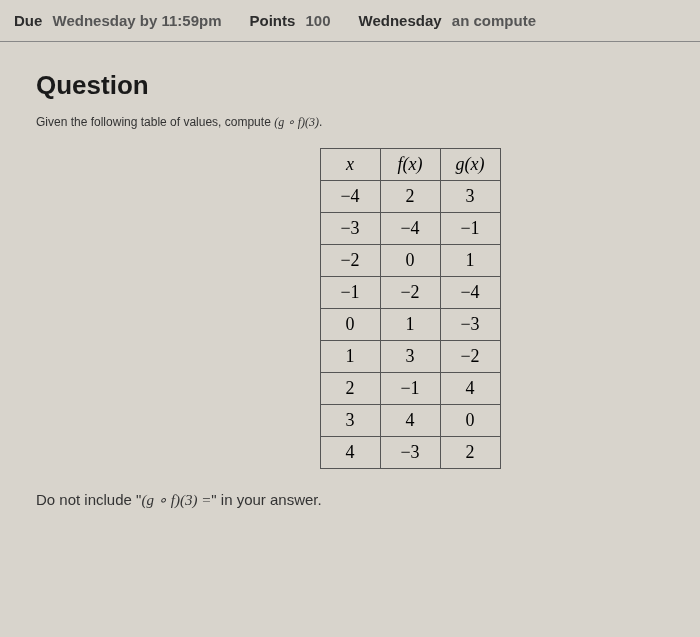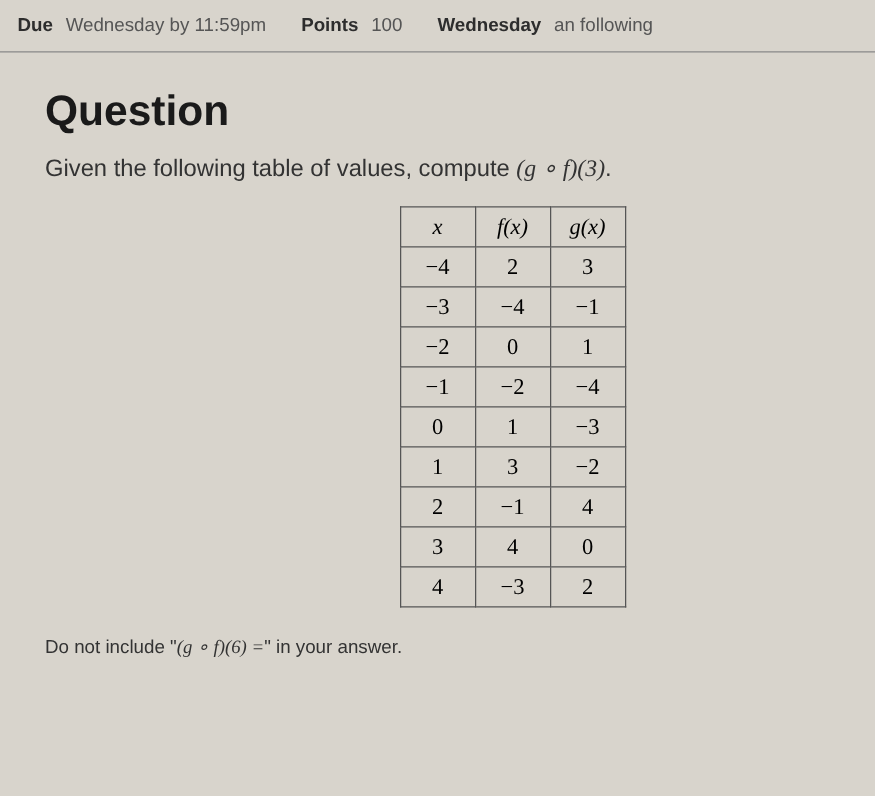--- a/index.html
+++ b/index.html
@@ -19,35 +19,35 @@
       font-size: 15px;
       color: #2d2d2d;
       border-bottom: 1px solid #888;
       display: flex;
       gap: 28px;
     }
     .meta-item .label {
       font-weight: 700;
     }
     .meta-item .value {
-      font-weight: 400;
+      font-weight: 700;
       color: #555;
       margin-left: 6px;
     }
     .content {
       padding: 28px 36px 12px 36px;
     }
     .question-title {
-      font-size: 34px;
+      font-size: 26px;
       font-weight: 700;
       color: #1a1a1a;
       margin-bottom: 14px;
     }
     .prompt-line {
-      font-size: 19px;
+      font-size: 12px;
       color: #333;
       margin-bottom: 18px;
     }
     .math {
       font-family: 'Times New Roman', serif;
       font-style: italic;
     }
     .table-wrap {
       display: flex;
       justify-content: center;
@@ -83,21 +83,21 @@
   <div class="meta-item">
     <span class="label">Due</span>
     <span class="value">Wednesday by 11:59pm</span>
   </div>
   <div class="meta-item">
     <span class="label">Points</span>
     <span class="value">100</span>
   </div>
   <div class="meta-item">
     <span class="label">Wednesday</span>
-    <span class="value">an following</span>
+    <span class="value">an compute</span>
   </div>
 </div>
 
 <div class="content">
   <div class="question-title">Question</div>
 
   <div class="prompt-line">
     <span>Given the following table of values, compute </span><span class="math">(g ∘ f)(3)</span><span>.</span>
   </div>
 
@@ -154,15 +154,15 @@
         <tr>
           <td>4</td>
           <td>−3</td>
           <td>2</td>
         </tr>
       </tbody>
     </table>
   </div>
 
   <div class="bottom-note">
-    <span>Do not include "</span><span class="math">(g ∘ f)(6) =</span><span>" in your answer.</span>
+    <span>Do not include "</span><span class="math">(g ∘ f)(3) =</span><span>" in your answer.</span>
   </div>
 </div>
 
 </body></html>

